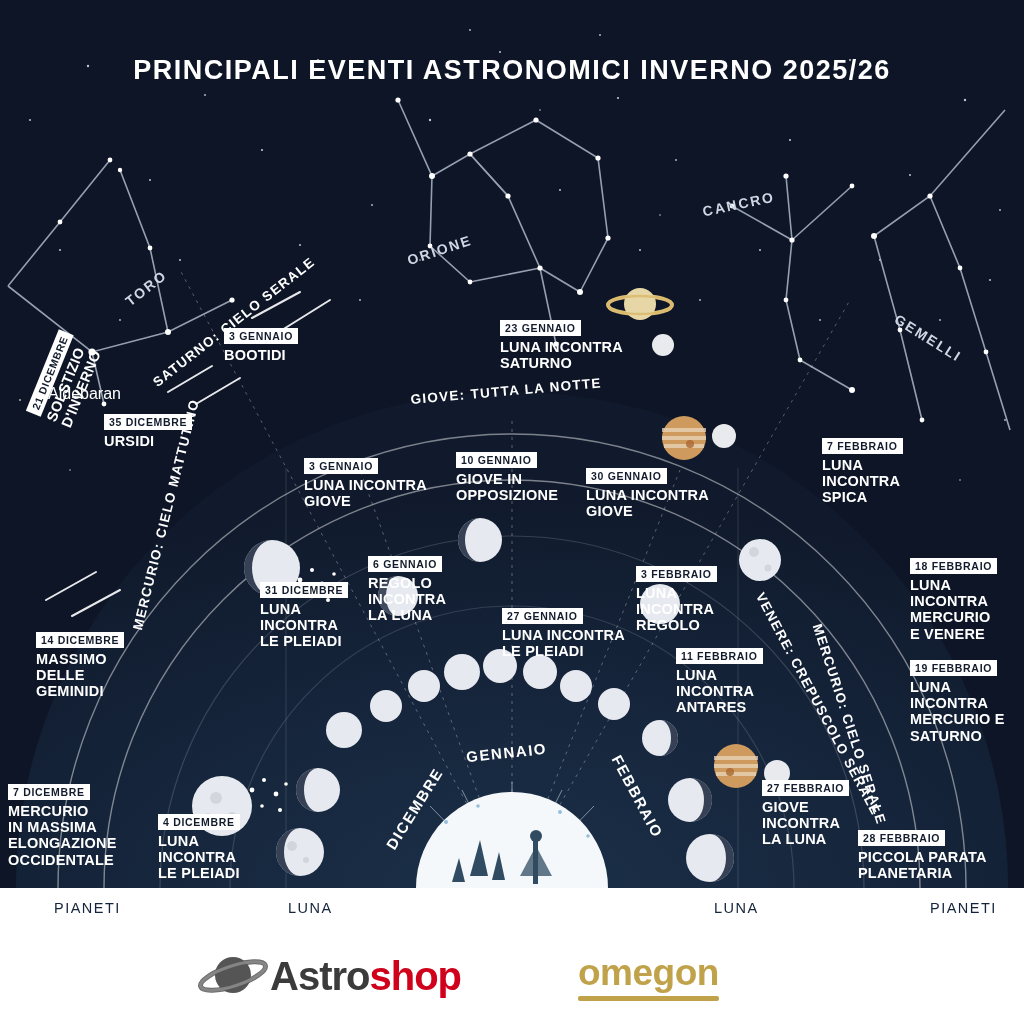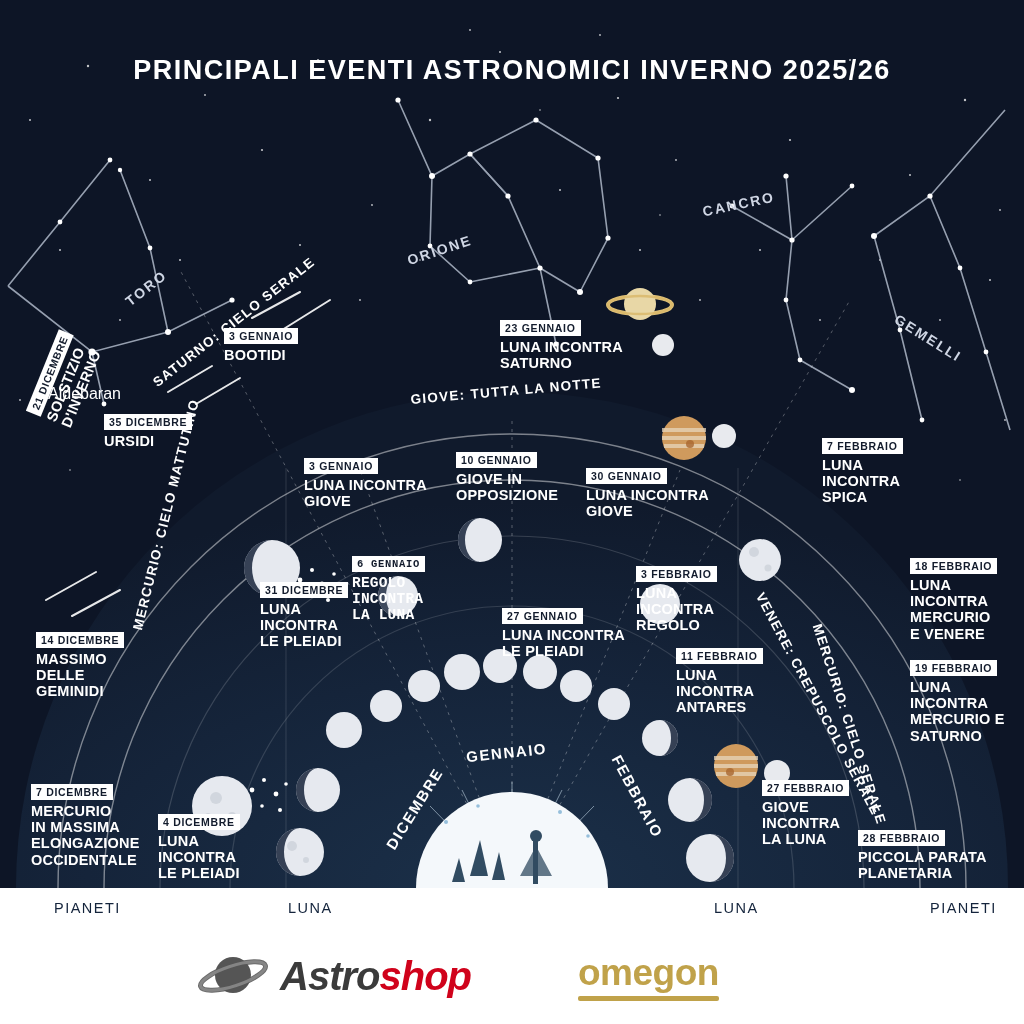--- a/index.html
+++ b/index.html
@@ -411,21 +411,21 @@
 GIOVE</div>
     </div>
 
     <div class="ev" style="left:822px;top:436px;">
       <div class="date">7 FEBBRAIO</div>
       <div class="desc">LUNA
 INCONTRA
 SPICA</div>
     </div>
 
-    <div class="ev" style="left:352px;top:554px;font-family:Liberation Mono, monospace;">
+    <div class="ev" style="left:368px;top:554px;">
       <div class="date">6 GENNAIO</div>
       <div class="desc">REGOLO
 INCONTRA
 LA LUNA</div>
     </div>
 
     <div class="ev" style="left:260px;top:580px;">
       <div class="date">31 DICEMBRE</div>
       <div class="desc">LUNA
 INCONTRA
@@ -468,21 +468,21 @@
 SATURNO</div>
     </div>
 
     <div class="ev" style="left:36px;top:630px;">
       <div class="date">14 DICEMBRE</div>
       <div class="desc">MASSIMO
 DELLE
 GEMINIDI</div>
     </div>
 
-    <div class="ev" style="left:8px;top:782px;margin-left:23px;">
+    <div class="ev" style="left:8px;top:782px;">
       <div class="date">7 DICEMBRE</div>
       <div class="desc">MERCURIO
 IN MASSIMA
 ELONGAZIONE
 OCCIDENTALE</div>
     </div>
 
     <div class="ev" style="left:158px;top:812px;">
       <div class="date">4 DICEMBRE</div>
       <div class="desc">LUNA
@@ -511,21 +511,21 @@
     <span style="left:918px;">PIANETI</span>
   </div>
 
   <div class="footer">
     <div class="astroshop">
       <svg width="74" height="56">
         <ellipse cx="37" cy="28" rx="34" ry="10" fill="none" stroke="#6b6b6b" stroke-width="5" transform="rotate(-18 37 28)"></ellipse>
         <circle cx="37" cy="27" r="18" fill="#555555"></circle>
         <ellipse cx="37" cy="28" rx="34" ry="10" fill="none" stroke="#8a8a8a" stroke-width="3" transform="rotate(-18 37 28)" opacity="0.9"></ellipse>
       </svg>
-      <div class="word" style="margin-left:10px;font-style:italic;">
+      <div class="word" style="">
         <span>Astro</span><span class="shop">shop</span>
       </div>
     </div>
     <div class="omegon">
       <div class="word">omegon</div>
       <div class="bar"></div>
     </div>
   </div>
 
 </div>

